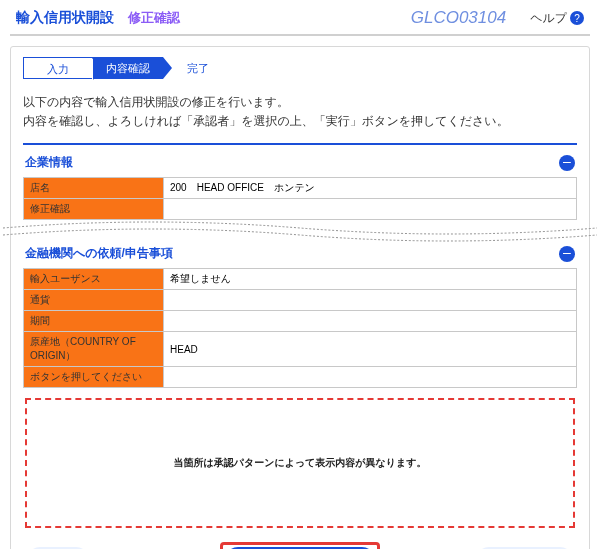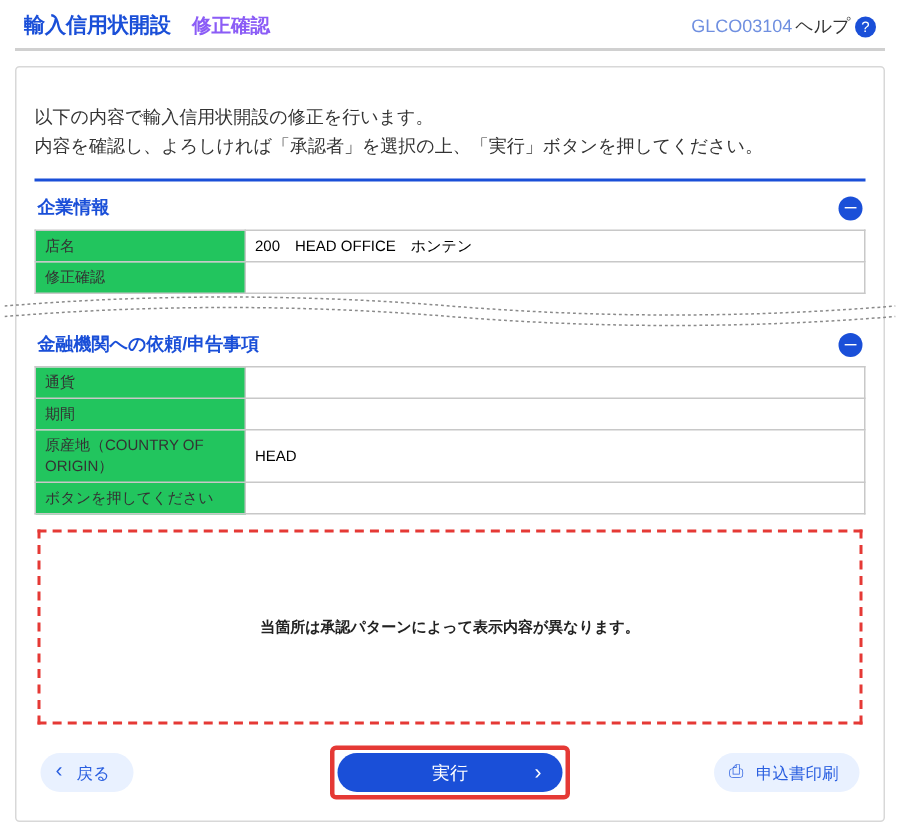--- a/index.html
+++ b/index.html
@@ -1,41 +1,41 @@
 <!DOCTYPE html>
 <html><head>
 <meta charset="utf-8">
 <style>
   *{box-sizing:border-box;margin:0;padding:0;font-family:"Meiryo","Hiragino Sans",sans-serif;}
   body{background:#fff;width:600px;height:549px;overflow:hidden;}
   .topbar{display:flex;align-items:center;padding:8px 16px 6px 16px;}
   .topbar h1{color:#1a4fd8;font-size:14px;font-weight:bold;}
   .topbar h2{color:#8b5cf6;font-size:13px;font-weight:bold;margin-left:14px;}
   .topbar .spacer{flex:1;}
-  .topbar .code{color:#6f8fe0;font-size:12px;margin-right:2px;}
+  .topbar .code{color:#6f8fe0;font-size:17px;margin-right:24px;font-style:italic;}
   .topbar .help{color:#333;font-size:12px;}
   .topbar .qmark{display:inline-flex;width:14px;height:14px;border-radius:50%;background:#1a4fd8;color:#fff;font-size:10px;align-items:center;justify-content:center;margin-left:3px;}
   .hr{height:2px;background:#d0d0d0;margin:0 10px;}
   .card{border:1px solid #d8d8d8;margin:10px;border-radius:3px;padding:10px 12px 14px;position:relative;}
   .steps{display:flex;margin-bottom:10px;}
   .step{position:relative;height:22px;line-height:22px;font-size:11px;text-align:center;width:70px;}
   .step.done{border:1px solid #1a4fd8;color:#1a4fd8;background:#fff;}
   .step.cur{background:#1a4fd8;color:#fff;}
   .step.next{color:#1a4fd8;}
   .step .arr{position:absolute;right:-9px;top:0;width:0;height:0;border-top:11px solid transparent;border-bottom:11px solid transparent;}
   .step.done .arr{border-left:9px solid #fff;filter:drop-shadow(1px 0 0 #1a4fd8);}
   .step.cur .arr{border-left:9px solid #1a4fd8;}
   .intro{font-size:12px;color:#333;line-height:1.6;margin:14px 0 12px;}
   .secline{height:2px;background:#1a4fd8;margin-bottom:6px;}
   .sechead{display:flex;align-items:center;padding:3px 2px 6px;}
   .sechead .t{color:#1a4fd8;font-size:12px;font-weight:bold;}
   .sechead .collapse{width:16px;height:16px;border-radius:50%;background:#1a4fd8;color:#fff;font-size:14px;line-height:13px;text-align:center;margin-left:auto;cursor:pointer;}
   table.grid{width:100%;border-collapse:collapse;font-size:10px;}
   table.grid td{border:1px solid #c8c8c8;padding:3px 6px;height:18px;}
-  table.grid td.lbl{background:#22c55e;width:140px;color:#333;}
+  table.grid td.lbl{background:#f97316;width:140px;color:#333;}
   .wave{position:relative;height:22px;margin:0 -20px;}
   .wave svg{position:absolute;inset:0;width:100%;height:100%;}
   .redbox{border:2px dashed #e53935;height:130px;margin:10px 2px 14px;display:flex;align-items:center;justify-content:center;}
   .redbox .msg{font-size:10px;font-weight:bold;color:#222;}
   .btnrow{display:flex;align-items:center;justify-content:center;position:relative;margin-top:4px;}
   .btn-back{position:absolute;left:4px;background:#e9f1ff;color:#2a5fe0;border:none;border-radius:14px;height:26px;padding:0 16px 0 24px;font-size:11px;cursor:pointer;}
   .btn-back::before{content:"‹";position:absolute;left:10px;top:3px;font-size:14px;}
   .btn-exec-wrap{border:3px solid #e53935;border-radius:4px;padding:2px;display:inline-block;}
   .btn-exec{background:#1a4fd8;color:#fff;border:none;border-radius:14px;height:26px;width:150px;font-size:12px;cursor:pointer;position:relative;}
   .btn-exec::after{content:"›";position:absolute;right:14px;top:4px;font-size:14px;}
@@ -49,20 +49,25 @@
   <h1>輸入信用状開設</h1>
   <h2>修正確認</h2>
   <div class="spacer"></div>
   <span class="code">GLCO03104</span>
   <span class="help"><span>ヘルプ</span><span class="qmark">?</span></span>
 </div>
 <div class="hr"></div>
 
 <div class="card">
 
+  <div class="steps">
+    <div class="step done"><span>入力</span><span class="arr"></span></div>
+    <div class="step cur"><span>内容確認</span><span class="arr"></span></div>
+    <div class="step next"><span>完了</span></div>
+  </div>
 
   <div class="intro">
     <div>以下の内容で輸入信用状開設の修正を行います。</div>
     <div>内容を確認し、よろしければ「承認者」を選択の上、「実行」ボタンを押してください。</div>
   </div>
 
   <div class="secline"></div>
   <div class="sechead">
     <span class="t">企業情報</span>
     <span class="collapse">–</span>
@@ -86,20 +91,24 @@
       <path d="M0 15 Q155 3 310 15 T620 15" stroke="#8a8a8a" stroke-width="1" stroke-dasharray="2 2" fill="none"></path>
     </svg>
   </div>
 
   <div class="sechead">
     <span class="t">金融機関への依頼/申告事項</span>
     <span class="collapse">–</span>
   </div>
   <table class="grid">
     <tbody>
+        <tr>
+          <td class="lbl">輸入ユーザンス</td>
+          <td>希望しません</td>
+        </tr>
     <tr>
           <td class="lbl">通貨</td>
           <td></td>
         </tr>
     <tr>
           <td class="lbl">期間</td>
           <td></td>
         </tr>
     <tr>
           <td class="lbl">原産地（COUNTRY OF ORIGIN）</td>

